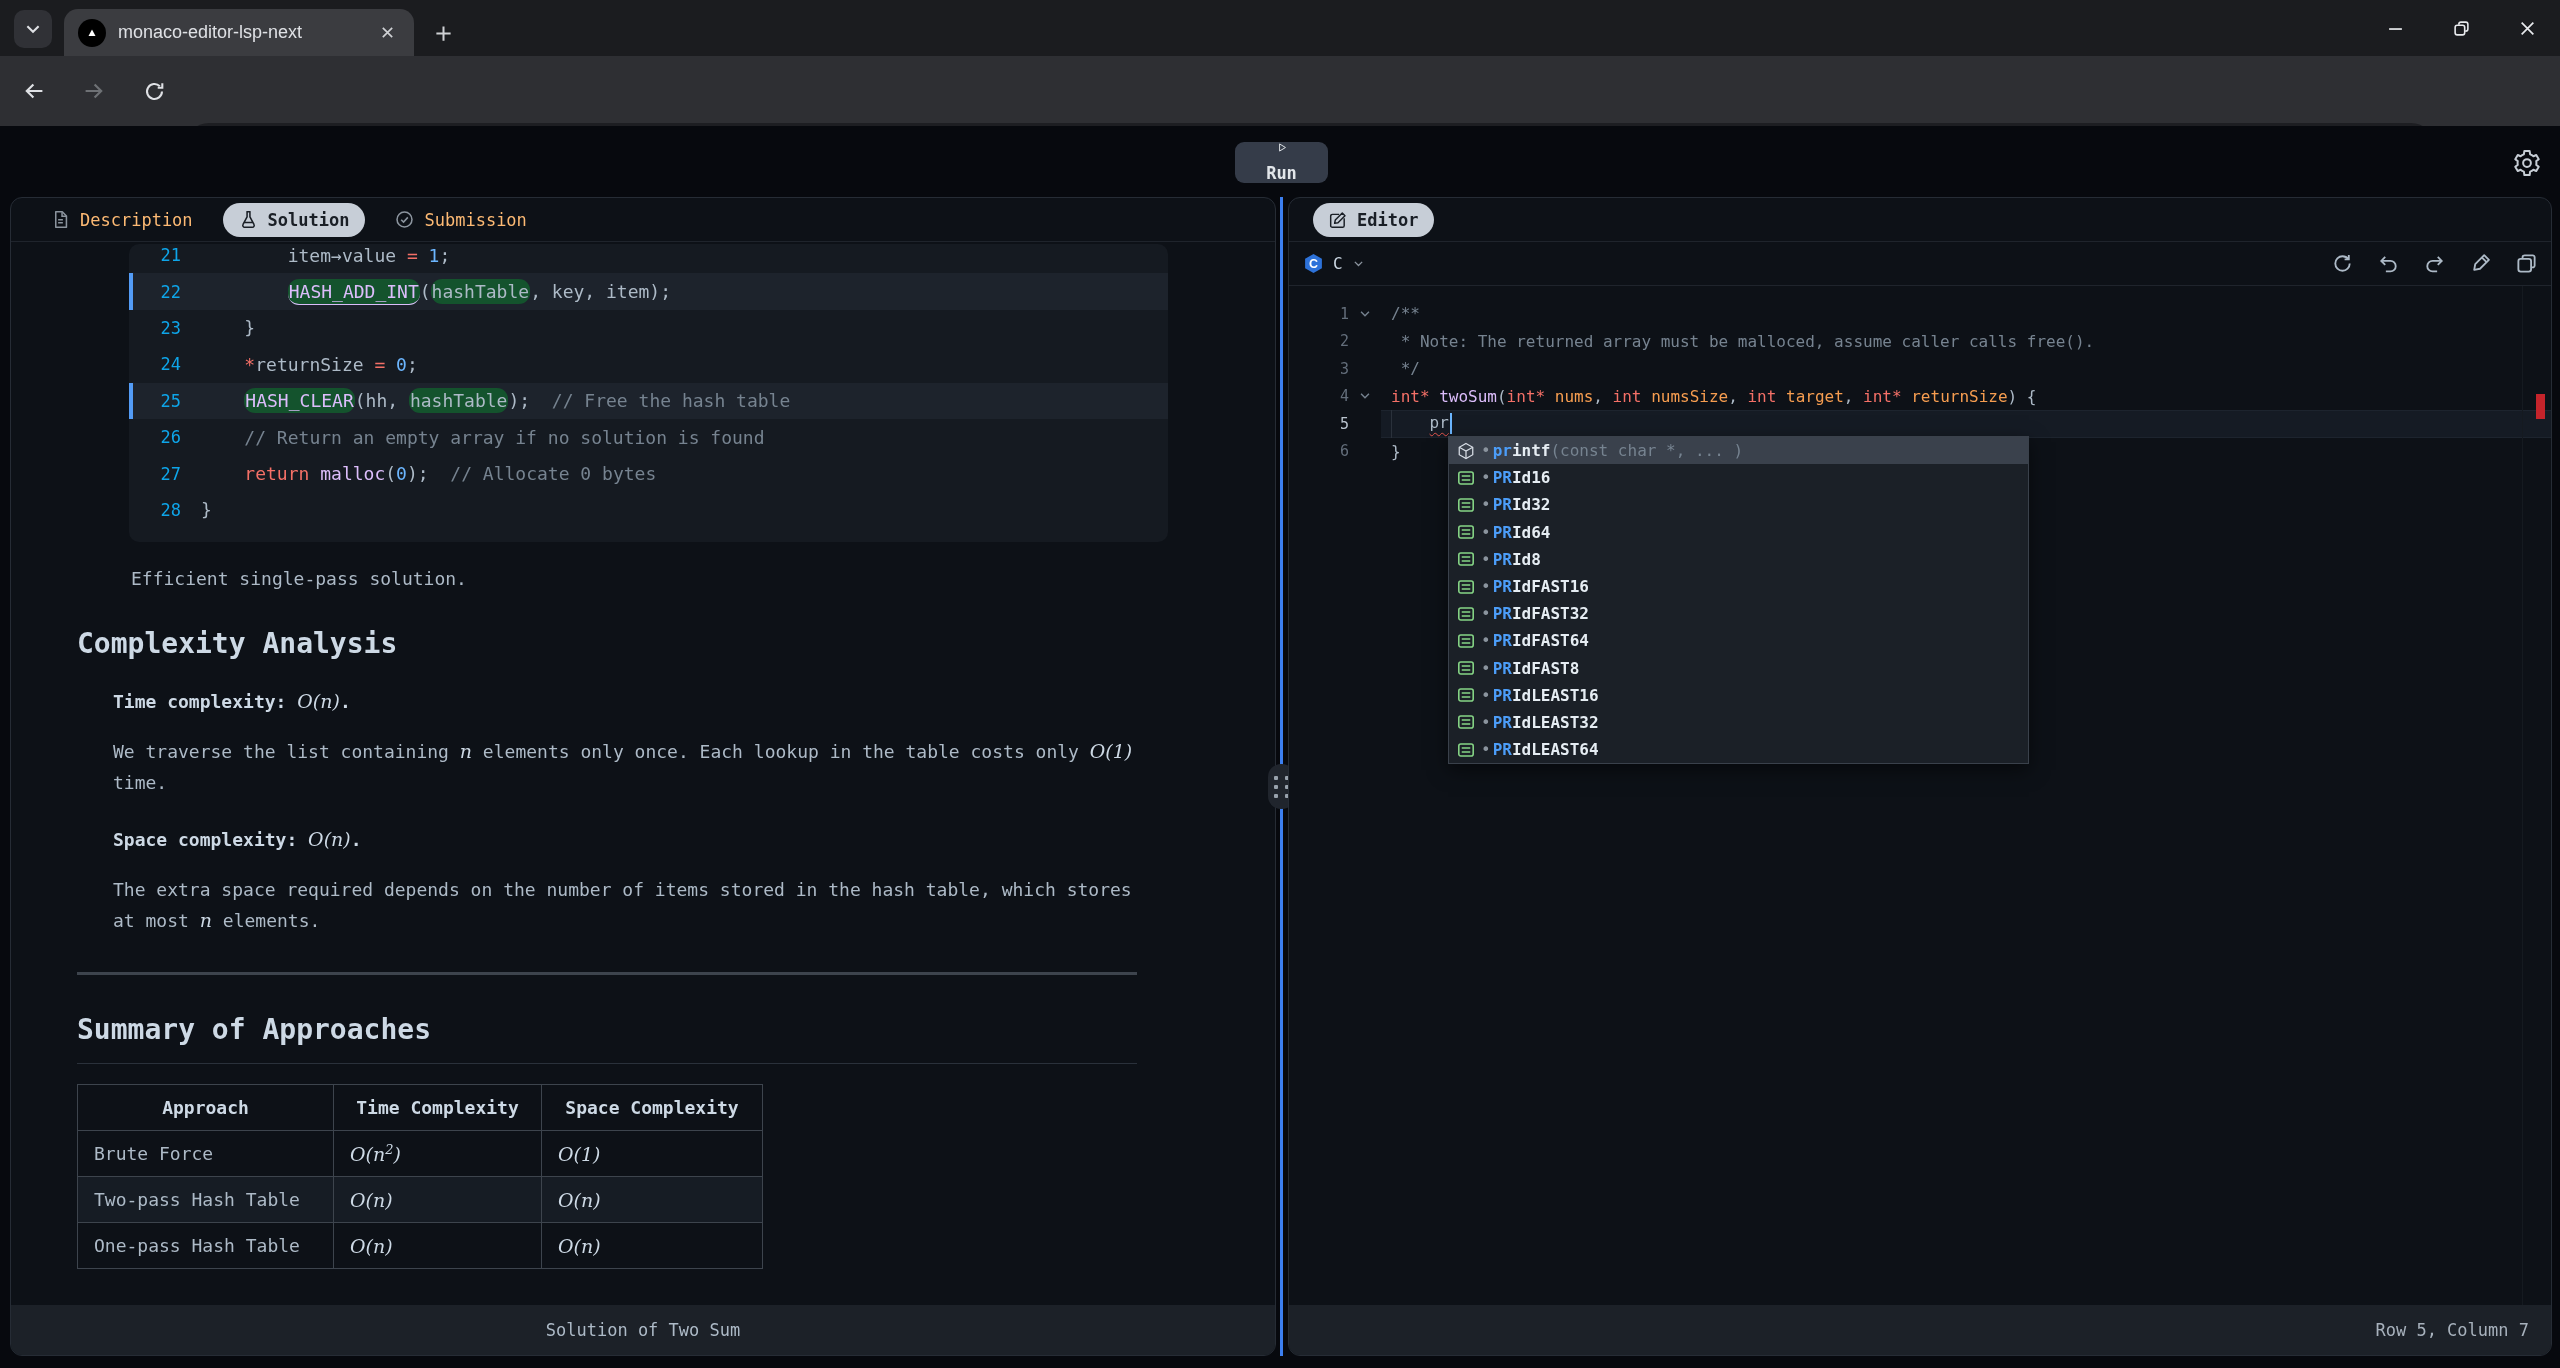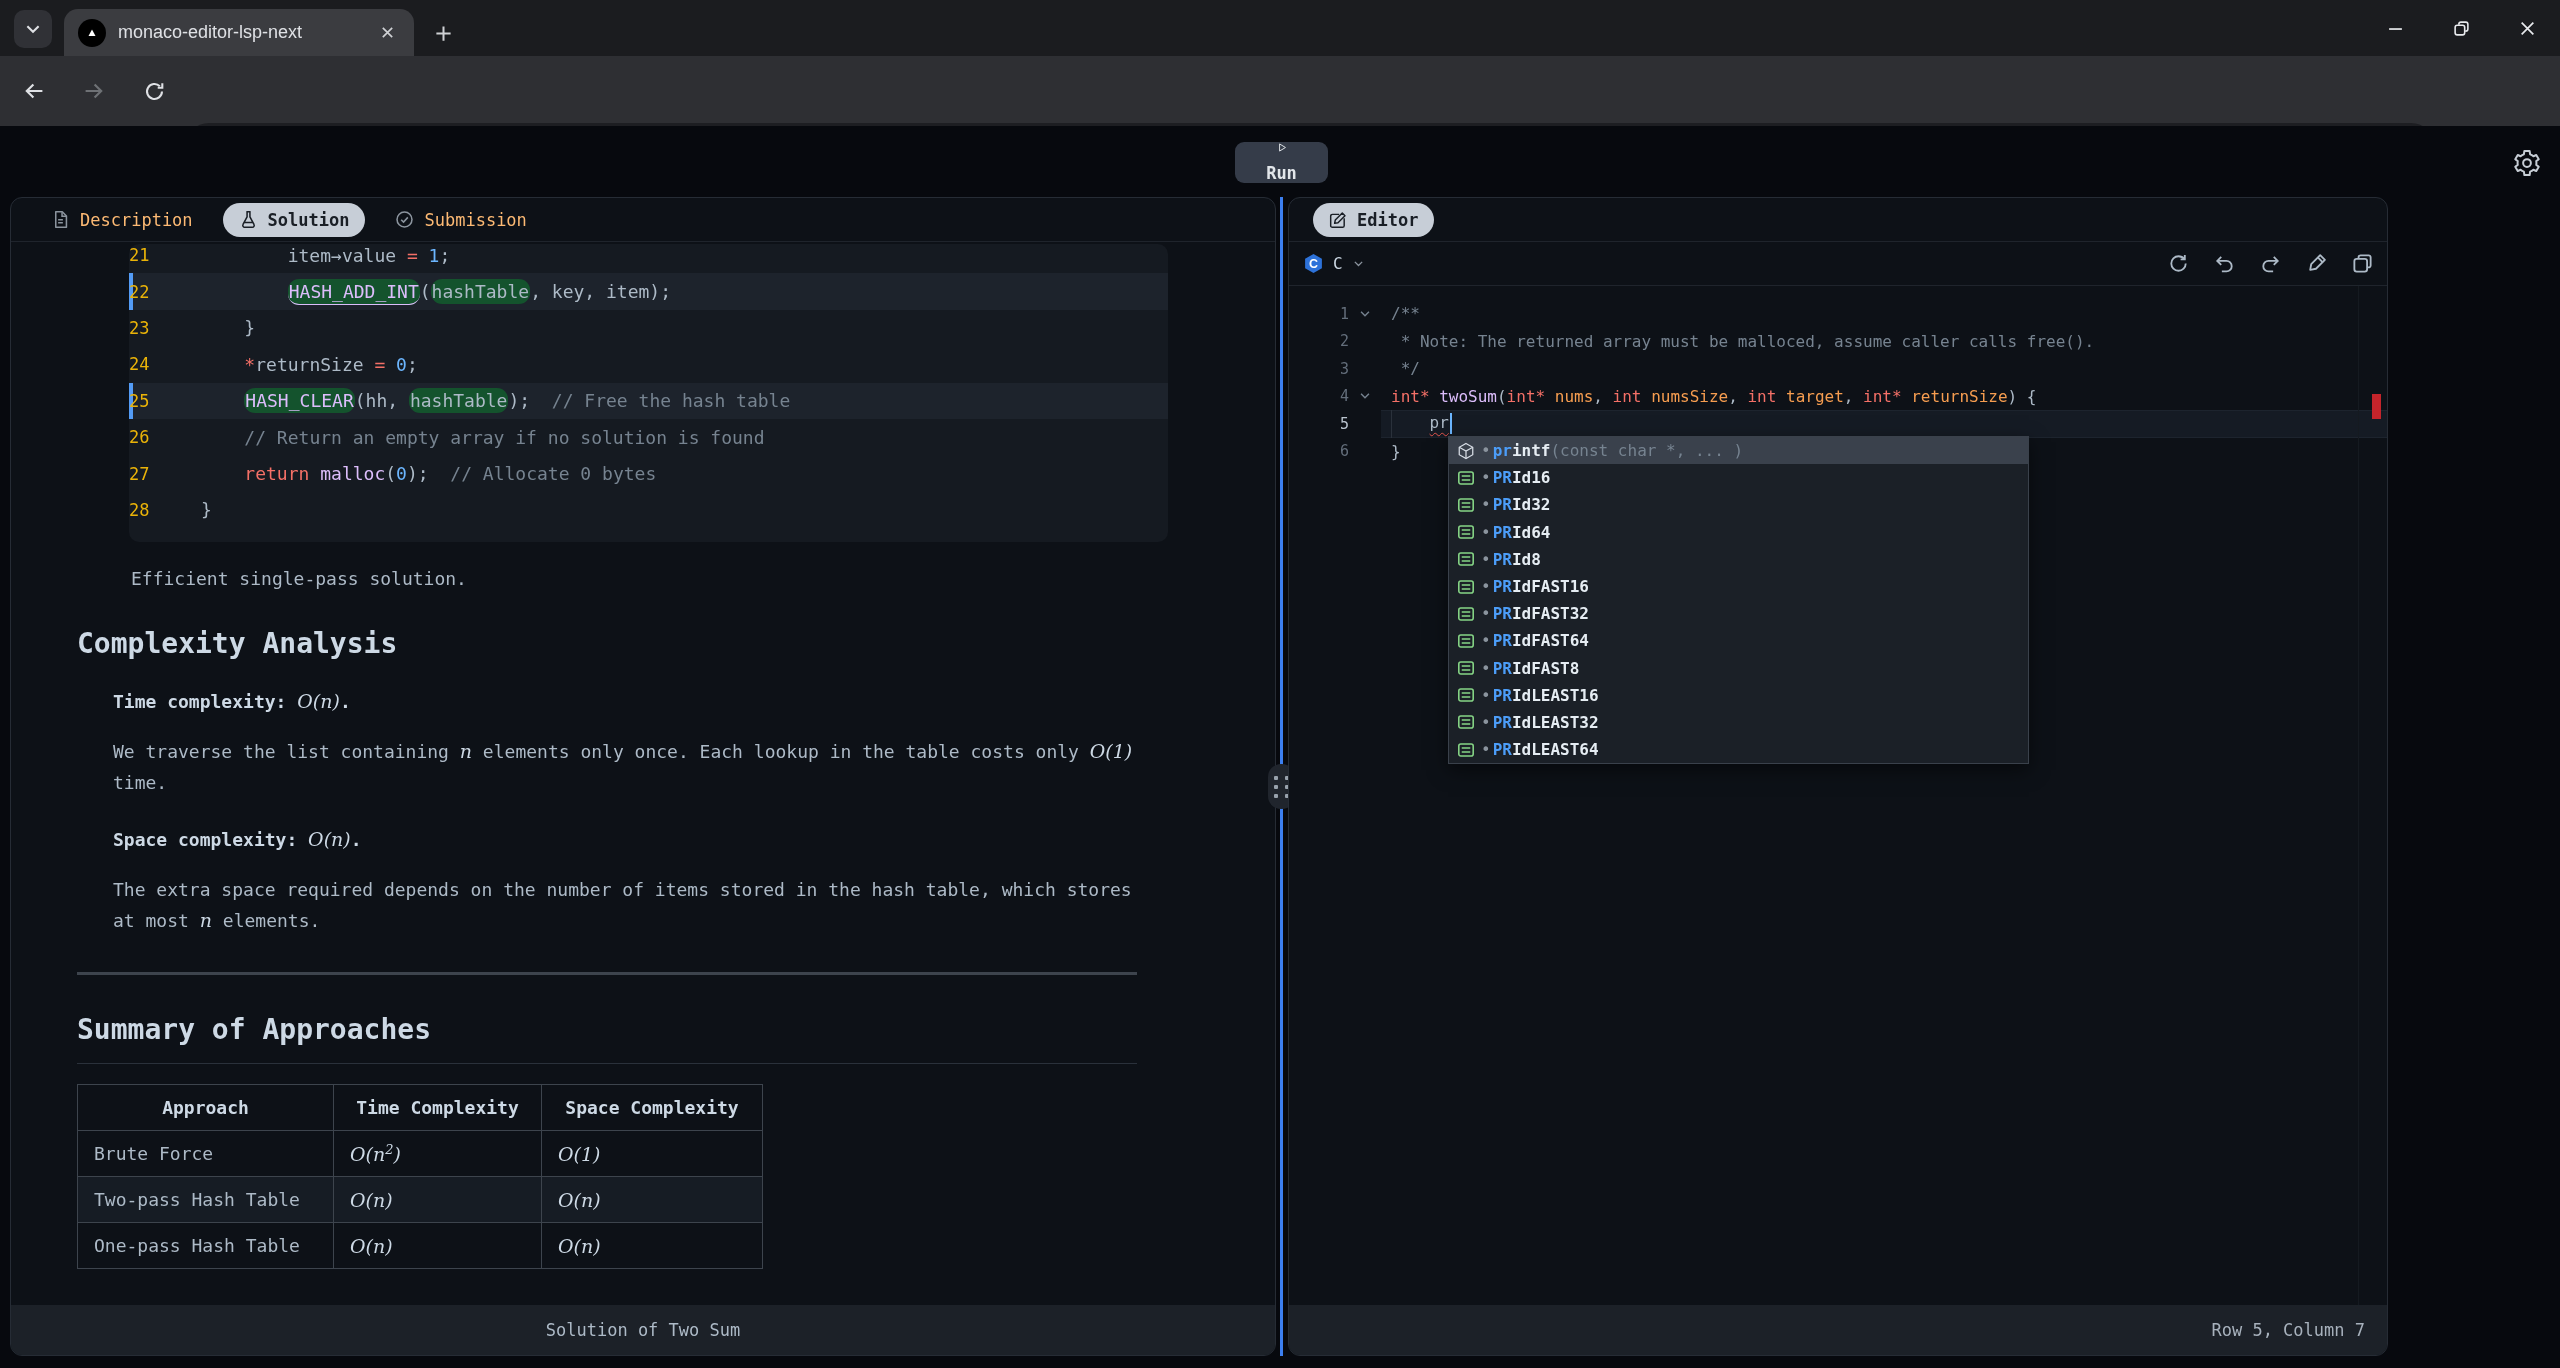--- a/index.html
+++ b/index.html
@@ -35,38 +35,38 @@
   
   .app { position:absolute; left:0; top:126px; width:2560px; height:1242px; background:#07090e;
          font-family:"DejaVu Sans Mono","Liberation Mono",monospace; }
   .run-btn { position:absolute; left:1235px; top:16px; width:93px; height:41px; background:#353c49;
              border:none; border-radius:9px; color:#e2e6ea; font-size:17px; font-weight:bold;
              font-family:inherit; display:flex; align-items:center; justify-content:center; gap:10px;flex-direction:column; }
   .gear-btn { position:absolute; right:16px; top:20px; width:34px; height:34px; display:flex; align-items:center; justify-content:center; }
 
   .panel { position:absolute; top:71px; height:1159px; background:#0d1117; border:1px solid #262c35; border-radius:12px; overflow:hidden; }
   .panel.left  { left:10px;  width:1266px; }
-  .panel.right { left:1288px; width:1100px; }
+  .panel.right { left:1288px; width:1264px; }
   .divider { position:absolute; left:1280px; top:71px; width:3px; height:1159px; background:#3c7ff0; }
   .grip { position:absolute; left:-12px; top:567px; width:27px; height:45px; border-radius:13px; background:#20252d;
           display:flex; align-items:center; justify-content:center; }
   .grip-dots { display:grid; grid-template-columns:repeat(2,5px); grid-gap:5px 6px; }
   .grip-dots i { width:4px; height:4px; background:#98a2ad; border-radius:1px; }
 
   .ptabs { height:44px; border-bottom:1px solid #1f242c; display:flex; align-items:center; padding:0 24px; gap:14px; }
   .ptab { display:flex; align-items:center; gap:10px; color:#fdba74; font-size:17px; padding:7px 16px; border-radius:999px; }
   .ptab.active { background:#c7ced7; color:#1a1f26; font-weight:bold; }
   .ptab.active svg * { stroke:#1a1f26; }
 
   
   .pcontent { position:relative; height:1065px; overflow:hidden; color:#adbac7; }
   .codeblock { margin:2px 0 0 118px; width:1039px; background:#151a21; border-radius:10px; overflow:hidden; padding-bottom:14px; }
   .codeblock-inner { margin-top:-7px; }
   .cl { display:flex; height:36.4px; align-items:center; white-space:pre; font-size:18px; }
-  .cl .lnum { width:52px; text-align:left; color:#eab308; flex:0 0 auto; font-size:17px; }
+  .cl .lnum { width:52px; text-align:right; color:#0ea5e9; flex:0 0 auto; font-size:17px; }
   .cl .lcode { margin-left:20px; }
   .cl.hl { background:#1d232c; box-shadow:inset 4px 0 0 #539bf5; }
   .tk-d { color:#adbac7; } .tk-k { color:#f47067; } .tk-f { color:#dcbdfb; }
   .tk-p { color:#f69d50; } .tk-n { color:#6cb6ff; } .tk-c { color:#768390; }
   .tk-e { color:#adbac7; text-decoration:underline wavy #e5534b 1px; text-underline-offset:4px; }
   .chip { background:#14532d; border-radius:11px; padding:2px 1px; }
   .u { border-bottom:1px solid #dcbdfb; }
 
   .md-note { margin:26px 0 0 120px; font-size:18px; }
   .md-h2 { margin:38px 0 0 66px; font-size:28px; font-weight:bold; color:#cdd9e5; }

